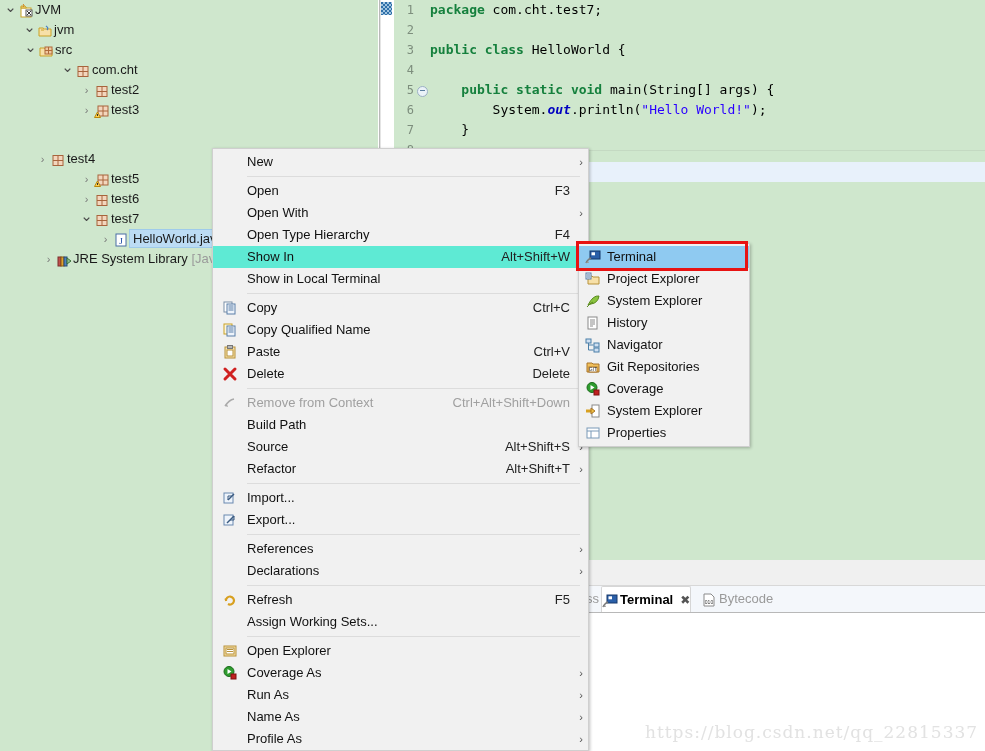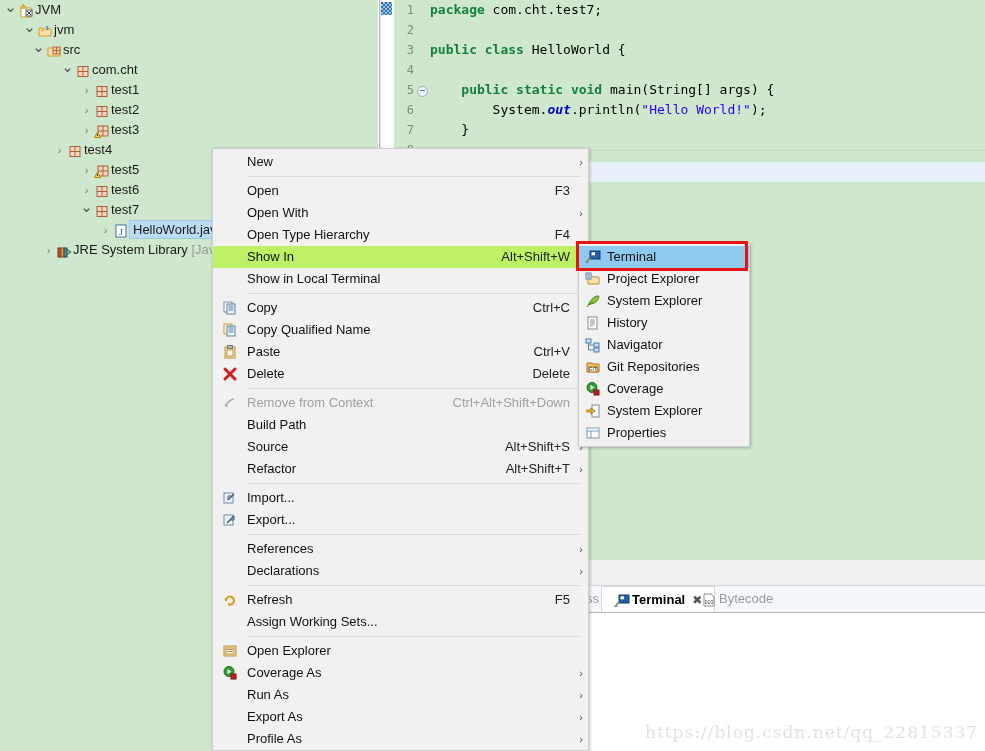--- a/index.html
+++ b/index.html
@@ -131,21 +131,21 @@
   }
   .mi{
     position:relative;height:22px;line-height:22px;
     display:flex;align-items:center;font-size:13px;color:#111;
   }
   .mi .mico{width:34px;height:22px;position:relative;flex:0 0 34px;}
   .mi .mlbl{flex:1 1 auto;}
   .mi .macc{color:#222;font-size:13px;padding-right:4px;white-space:nowrap;}
   .mi .marr{width:14px;text-align:center;color:#555;font-size:11px;flex:0 0 14px;}
   .mi.disabled .mlbl,.mi.disabled .macc{color:#a0a0a0;}
-  .mi.hl{background:#bef264;}
+  .mi.hl{background:#5eead4;}
   .msep{height:1px;background:#dcdcdc;margin:3px 8px 3px 34px;}
 
   
   #submenu{
     position:absolute;left:578px;top:243px;width:170px;
     background:#f1f1f1;border:1px solid #cfcfcf;
     box-shadow:1px 1px 3px rgba(0,0,0,.25);
     padding:2px 0;
   }
   .si{
@@ -168,44 +168,40 @@
           <path d="M3 5 L3 3 L7 3 L8.5 5 Z" fill="#f3d98b" stroke="#c9a227"></path>
           <rect x="8" y="7" width="6" height="6" fill="#fff" stroke="#555"></rect>
           <path d="M9 8 L13 12 M13 8 L9 12" stroke="#333" stroke-width="1"></path>
           <path d="M5 1 q2 1 0 3" stroke="#d08020" fill="none"></path>
         </svg></span><span class="lbl">JVM</span></div>
     <div class="tree-row" style="padding-left: 23px;"><span class="arrow open" style="font-size: 15px; line-height: 14px;">⌄</span><span class="ico"><svg width="16" height="16" viewBox="0 0 16 16">
           <path d="M2 5 L2 13 L14 13 L14 6 L7.5 6 L6 5 Z" fill="#f7e0a8" stroke="#c9a227"></path>
           <path d="M9 3 q3 2 1 4" stroke="#4a7fc1" fill="none" stroke-width="1.3"></path>
           <path d="M4 7 h3" stroke="#c9a227"></path>
         </svg></span><span class="lbl">jvm</span></div>
-    <div class="tree-row" style="padding-left: 32px;"><span class="arrow open" style="font-size: 15px; line-height: 14px;">⌄</span><span class="ico"><svg width="16" height="16" viewBox="0 0 16 16">
+    <div class="tree-row" style="padding-left: 24px;"><span class="arrow open" style="font-size: 15px; line-height: 14px;">⌄</span><span class="ico"><svg width="16" height="16" viewBox="0 0 16 16">
           <path d="M2 5 L2 13 L14 13 L14 6 L7.5 6 L6 5 Z" fill="#f7e0a8" stroke="#c9a227"></path>
           <rect x="7" y="4" width="7" height="7" fill="#f0c9a0" stroke="#b06a3a"></rect>
           <path d="M7 7.5 h7 M10.5 4 v7" stroke="#b06a3a"></path>
         </svg></span><span class="lbl">src</span></div>
     <div class="tree-row" style="padding-left: 61px;"><span class="arrow open" style="font-size: 15px; line-height: 14px;">⌄</span><span class="ico"><svg width="16" height="16" viewBox="0 0 16 16">
           <rect x="3" y="3.5" width="10" height="10" fill="#f3d6bd" stroke="#a8643c"></rect>
           <path d="M3 8.5 h10 M8 3.5 v10" stroke="#a8643c"></path>
         </svg></span><span class="lbl">com.cht</span></div>
     <div class="tree-row" style="padding-left: 80px;"><span class="arrow">›</span><span class="ico"><svg width="16" height="16" viewBox="0 0 16 16">
           <rect x="3" y="3.5" width="10" height="10" fill="#f3d6bd" stroke="#a8643c"></rect>
           <path d="M3 8.5 h10 M8 3.5 v10" stroke="#a8643c"></path>
-        </svg></span><span class="lbl">test1</span></div>
-    <div class="tree-row" style="padding-left: 80px;"><span class="arrow">›</span><span class="ico"><svg width="16" height="16" viewBox="0 0 16 16">
-          <rect x="3" y="3.5" width="10" height="10" fill="#f3d6bd" stroke="#a8643c"></rect>
-          <path d="M3 8.5 h10 M8 3.5 v10" stroke="#a8643c"></path>
         </svg></span><span class="lbl">test2</span></div>
     <div class="tree-row" style="padding-left: 80px;"><span class="arrow">›</span><span class="ico"><svg width="16" height="16" viewBox="0 0 16 16">
           <rect x="4" y="3" width="10" height="10" fill="#f3d6bd" stroke="#a8643c"></rect>
           <path d="M4 8 h10 M9 3 v10" stroke="#a8643c"></path>
           <path d="M3.5 9 L6.5 14.5 L0.5 14.5 Z" fill="#ffd24d" stroke="#b8860b"></path>
           <path d="M3.5 11 v2" stroke="#333" stroke-width="1"></path>
         </svg></span><span class="lbl">test3</span></div>
-    <div class="tree-row" style="padding-left: 53px;"><span class="arrow">›</span><span class="ico"><svg width="16" height="16" viewBox="0 0 16 16">
+    <div class="tree-row" style="padding-left: 36px; margin-top: 29px;"><span class="arrow">›</span><span class="ico"><svg width="16" height="16" viewBox="0 0 16 16">
           <rect x="3" y="3.5" width="10" height="10" fill="#f3d6bd" stroke="#a8643c"></rect>
           <path d="M3 8.5 h10 M8 3.5 v10" stroke="#a8643c"></path>
         </svg></span><span class="lbl">test4</span></div>
     <div class="tree-row" style="padding-left: 80px;"><span class="arrow">›</span><span class="ico"><svg width="16" height="16" viewBox="0 0 16 16">
           <rect x="4" y="3" width="10" height="10" fill="#f3d6bd" stroke="#a8643c"></rect>
           <path d="M4 8 h10 M9 3 v10" stroke="#a8643c"></path>
           <path d="M3.5 9 L6.5 14.5 L0.5 14.5 Z" fill="#ffd24d" stroke="#b8860b"></path>
           <path d="M3.5 11 v2" stroke="#333" stroke-width="1"></path>
         </svg></span><span class="lbl">test5</span></div>
     <div class="tree-row" style="padding-left: 80px;"><span class="arrow">›</span><span class="ico"><svg width="16" height="16" viewBox="0 0 16 16">
@@ -268,21 +264,21 @@
     <div class="vtab" style="left: 62px; padding: 0px 8px;"><span class="tico"><span style="position:absolute;left:0;top:5px;"><svg width="16" height="16" viewBox="0 0 16 16">
             <rect x="2" y="3" width="12" height="9" rx="1" fill="#fff" stroke="#4a7fa8" stroke-width="1.4"></rect>
             <rect x="3.5" y="4.5" width="9" height="5" fill="#cfe0f2"></rect>
             <path d="M5 14 h6" stroke="#4a7fa8" stroke-width="1.4"></path>
           </svg></span></span><span>Console</span></div>
     <div class="vtab" style="left: 140px; padding: 0px 8px;"><span class="tico"><span style="position:absolute;left:0;top:5px;"><svg width="16" height="16" viewBox="0 0 16 16">
             <rect x="1" y="3" width="9" height="4" fill="#7fc47f" stroke="#3a7a3a"></rect>
             <rect x="1" y="8" width="9" height="4" fill="#7fc47f" stroke="#3a7a3a"></rect>
             <circle cx="13" cy="10" r="2.5" fill="#4aa84a" stroke="#2a6a2a"></circle>
           </svg></span></span><span>Progress</span></div>
-    <div class="vtab active" style="left: 220px; padding: 0px 12px;"><span class="tico"><span style="position:absolute;left:0;top:5px;"><svg width="16" height="16" viewBox="0 0 16 16">
+    <div class="vtab active" style="left: 220px; padding: 0px 0;"><span class="tico"><span style="position:absolute;left:0;top:5px;"><svg width="16" height="16" viewBox="0 0 16 16">
             <rect x="5" y="2" width="10" height="8" fill="#2a5fa8" stroke="#16386a"></rect>
             <rect x="6.5" y="3.3" width="3.5" height="3" fill="#fff"></rect>
             <path d="M1 14 q2 -4 5 -5" stroke="#7a7a7a" fill="none" stroke-width="1.6"></path>
             <path d="M1 14 l3 0 l-1 -2 z" fill="#999"></path>
           </svg></span></span><span>Terminal</span><span style="margin-left: 7px; color: rgb(85, 85, 85); font-size: 12px; font-weight: normal;">✖</span></div>
     <div class="vtab" style="left: 312px; padding: 0px 8px;"><span class="tico"><span style="position:absolute;left:0;top:5px;"><svg width="16" height="16" viewBox="0 0 16 16">
             <path d="M3 2 L10 2 L13 5 L13 14 L3 14 Z" fill="#fff" stroke="#8a8a8a"></path>
             <text x="8" y="12" font-size="5" text-anchor="middle" fill="#333" font-family="sans-serif">010</text>
           </svg></span></span><span>Bytecode</span></div>
   </div>
@@ -491,21 +487,21 @@
       <span class="marr">›</span>
     </div>
     <div class="mi">
       <span class="mico"></span>
       <span class="mlbl">Run As</span>
       <span class="macc"></span>
       <span class="marr">›</span>
     </div>
     <div class="mi">
       <span class="mico"></span>
-      <span class="mlbl">Export As</span>
+      <span class="mlbl">Name As</span>
       <span class="macc"></span>
       <span class="marr">›</span>
     </div>
     <div class="mi">
       <span class="mico"></span>
       <span class="mlbl">Profile As</span>
       <span class="macc"></span>
       <span class="marr">›</span>
     </div>
   </div>

